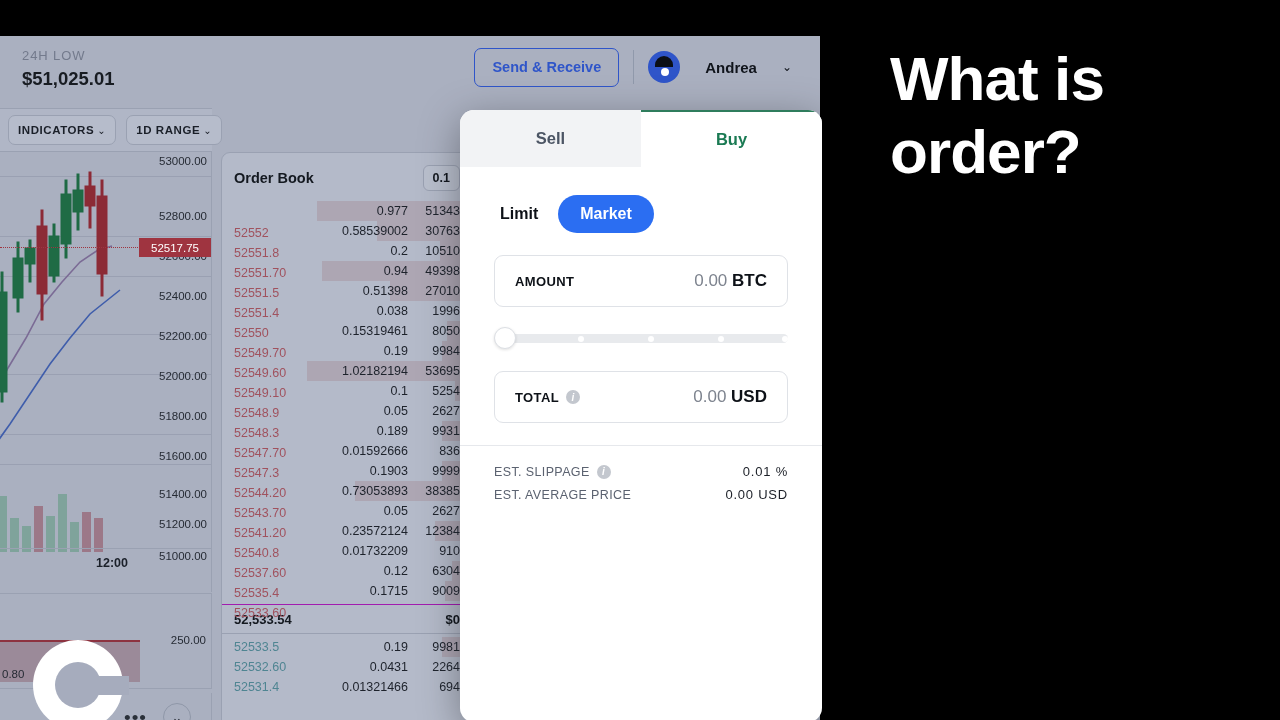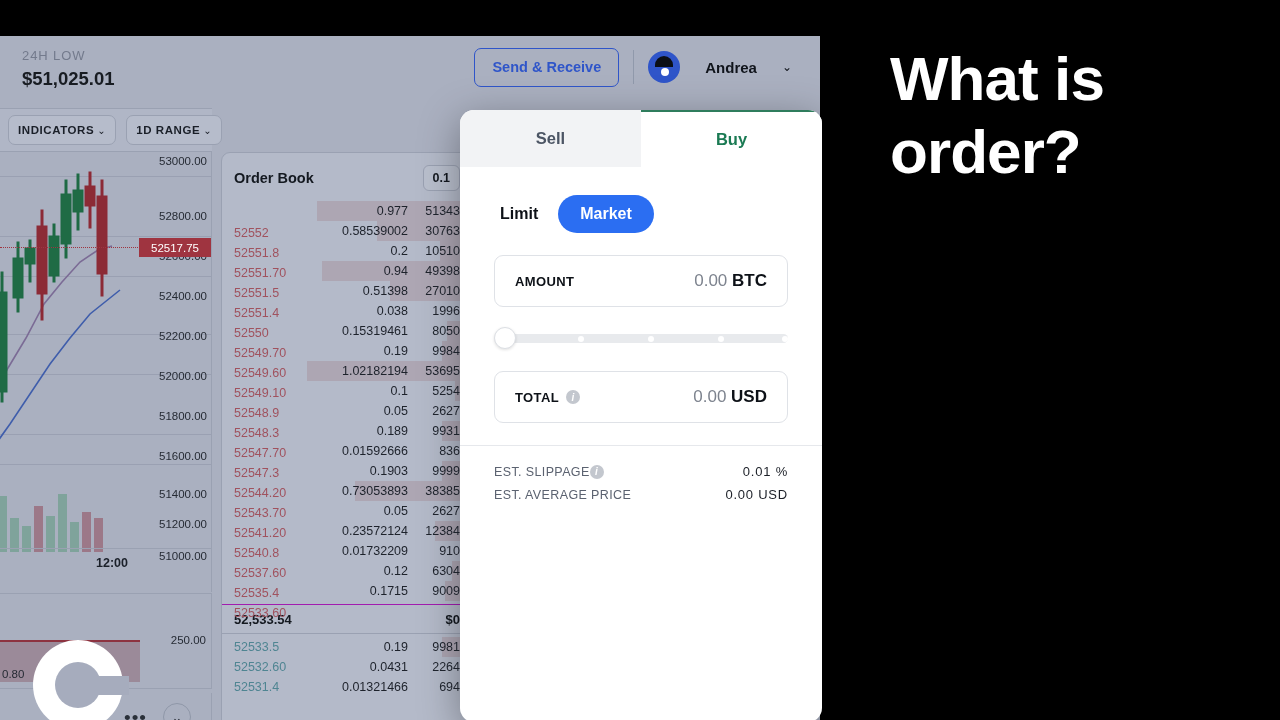--- a/index.html
+++ b/index.html
@@ -245,21 +245,21 @@
   }
 
   .divider { margin-top: 22px; border-top: 1px solid #e6e8ec; }
   .est { padding: 18px 34px 0 34px; }
   .est-row {
     display: flex; justify-content: space-between; align-items: center;
     margin-bottom: 8px;
   }
   .est-label {
     font-size: 12.5px; letter-spacing: .03em; color: #5b6270; font-weight: 400;
-    display: flex; align-items: center; 
+    display: flex; align-items: center; gap: 7px;
   }
   .est-val { font-size: 13px; color: #1b1f27; letter-spacing: .06em; }
 
   
   #title {
     position: absolute; left: 890px; top: 42px; width: 370px;
     color: #fff; font-size: 62px; font-weight: 700; line-height: 1.18;
     letter-spacing: -.015em;
   }
 </style>

